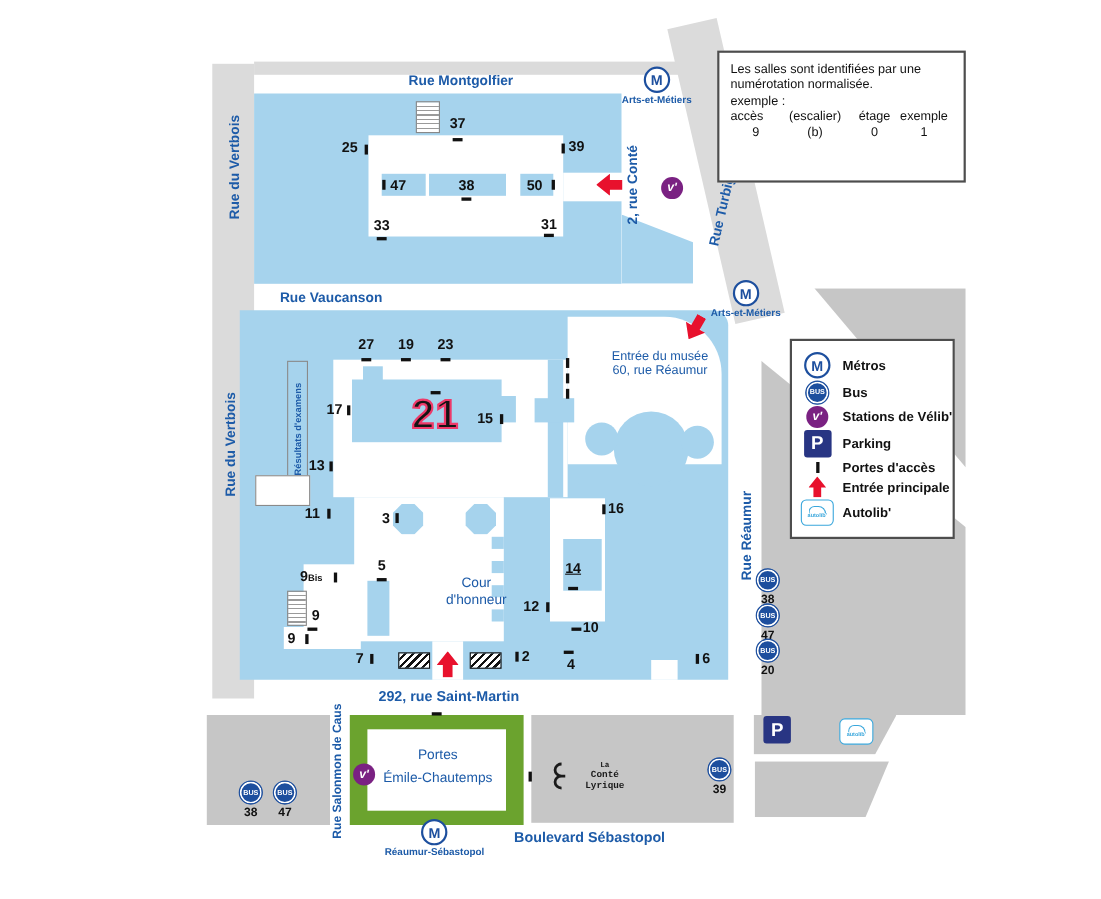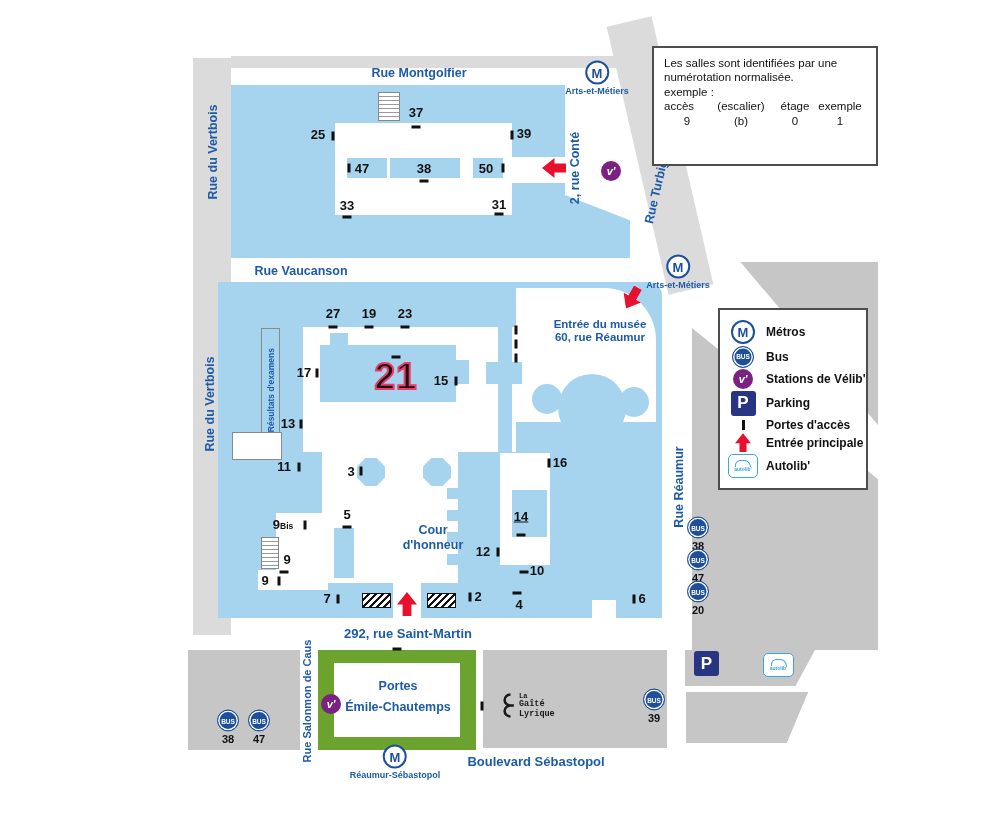--- a/index.html
+++ b/index.html
@@ -15,21 +15,21 @@
   .bluebit{position:absolute;background:var(--campus);}
   .octagon{clip-path:polygon(30% 0,70% 0,100% 30%,100% 70%,70% 100%,30% 100%,0 70%,0 30%);}
   .dome{border-radius:50%;}
   .outlined{position:absolute;border:1px solid #8a8a8a;}
   
   .slabel{position:absolute;transform:translate(-50%,-50%);color:var(--blue_text);
           font-weight:700;font-size:12.5px;white-space:nowrap;z-index:6;}
   .slabel.v{transform:translate(-50%,-50%) rotate(-90deg);}
   .slabel.turbigo{transform:translate(-50%,-50%) rotate(-77deg);}
   .place{position:absolute;transform:translate(-50%,-50%);color:var(--blue_text);
-         font-weight:700;font-size:11.5px;white-space:nowrap;text-align:center;z-index:6;}
+         font-weight:400;font-size:11.5px;white-space:nowrap;text-align:center;z-index:6;}
   .num{position:absolute;transform:translate(-50%,-50%);color:#111;font-weight:700;
        font-size:13px;white-space:nowrap;z-index:7;}
   .num .sub{font-size:8.5px;}
   .big21{position:absolute;transform:translate(-50%,-50%);font-size:37px;font-weight:800;
          color:#141414;-webkit-text-stroke:2px var(--pink);letter-spacing:1px;z-index:7;}
   .vtext{writing-mode:vertical-rl;transform:rotate(180deg);font-size:8.5px;font-weight:700;
          color:var(--blue_text);margin:auto;white-space:nowrap;}
   
   .tick{position:absolute;background:#111;transform:translate(-50%,-50%);z-index:7;}
   .tick.h{width:9px;height:3px;} .tick.v{width:3px;height:9px;}
@@ -73,21 +73,21 @@
           display:flex;flex-direction:column;justify-content:space-between;}
   .lrow{display:flex;align-items:center;gap:8px;}
   .lrow .llabel{font-size:12px;font-weight:700;color:#111;white-space:nowrap;}
   .licon{width:30px;display:flex;justify-content:center;flex:0 0 30px;}
   .mini-tick{width:3px;height:10px;background:#111;}
   .arrow-sm{width:16px;height:19px;background:var(--red);
             clip-path:polygon(50% 0,100% 52%,72% 52%,72% 100%,28% 100%,28% 52%,0 52%);}
   
   .gsq{position:absolute;left:318px;top:650px;width:158px;height:100px;background:var(--green);z-index:2;}
   .gsq-inner{position:absolute;left:16px;top:13px;width:126px;height:74px;background:#fff;}
-  .gaite{position:absolute;left:502px;top:692px;display:flex;gap:0;z-index:6;color:#1a1a1a;}
+  .gaite{position:absolute;left:502px;top:692px;display:flex;gap:13px;z-index:6;color:#1a1a1a;text-align:center;}
   .gaite-txt{font-family:"Liberation Mono",monospace;font-size:8.5px;font-weight:700;line-height:1.15;}
   .gaite-txt .sm{font-size:7px;}
 </style>
 </head>
 <body>
 
 <div class="map">
 
   <div class="street" style="left:231px;top:56px;width:392px;height:12px;"></div>
   <div class="street" style="left:193px;top:58px;width:38px;height:577px;"></div>
@@ -142,21 +142,21 @@
   </div>
   <div class="place" style="left:398px;top:686px;font-size:12.5px;">Portes</div>
   <div class="place" style="left:398px;top:707px;font-size:12.5px;">Émile-Chautemps</div>
 
   <div class="gaite">
     <svg width="17" height="27" viewBox="0 0 20 32">
         <path d="M10 3 a7 6.5 0 1 0 0 13 a7 6.5 0 1 0 0 13 M10 16 h4" fill="none" stroke="#1a1a1a" stroke-width="3"></path>
       </svg>
     <div class="gaite-txt">
       <div class="sm">La</div>
-      <div>Gaîté</div>
+      <div>Conté</div>
       <div>Lyrique</div>
     </div>
   </div>
 
   <div class="slabel" style="left:419px;top:73px;">Rue Montgolfier</div>
   <div class="slabel v" style="left:213px;top:152px;">Rue du Vertbois</div>
   <div class="slabel v" style="left:210px;top:404px;">Rue du Vertbois</div>
   <div class="slabel v" style="left:575px;top:168px;">2, rue Conté</div>
   <div class="slabel turbigo" style="left:657px;top:188px;">Rue Turbigo</div>
   <div class="slabel" style="left:301px;top:271px;">Rue Vaucanson</div>

